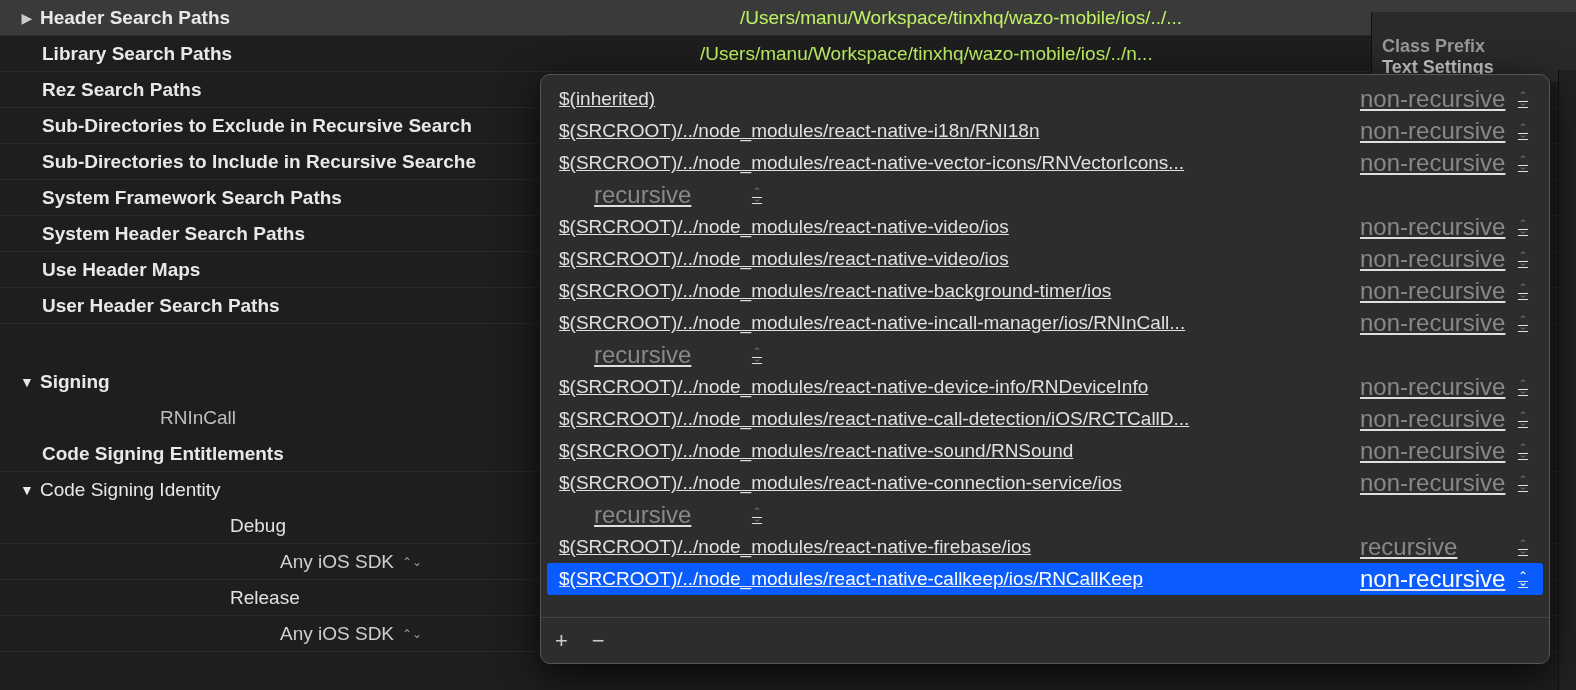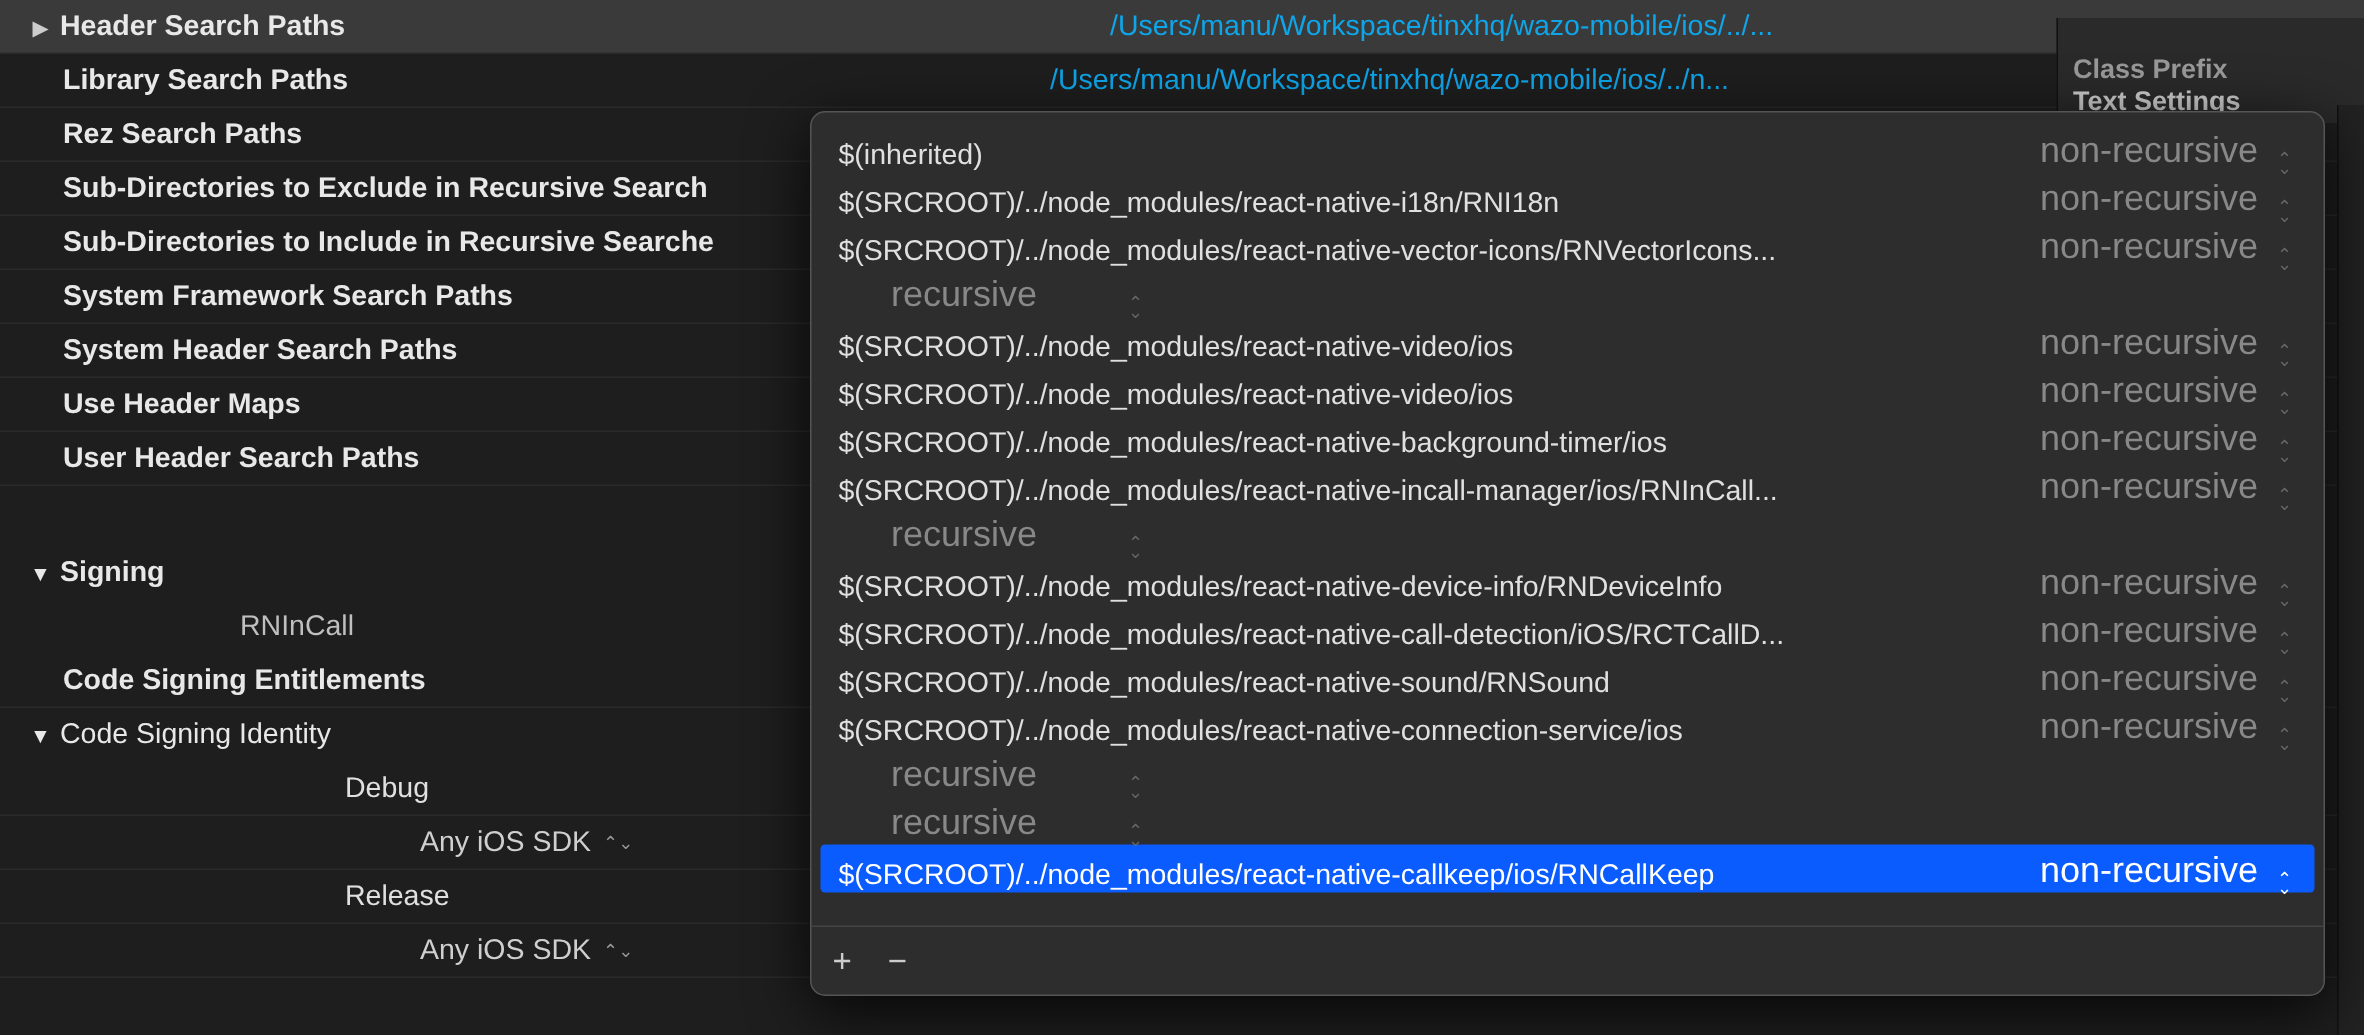--- a/index.html
+++ b/index.html
@@ -47,21 +47,21 @@
       color: #e8e8e8;
       white-space: nowrap;
       overflow: hidden;
       text-overflow: ellipsis;
     }
     .setting-row.with-arrow .label {
       padding-left: 0;
     }
     .setting-row .value-col {
       flex: 1;
-      color: #0ea5e9;
+      color: #bef264;
       white-space: nowrap;
       overflow: hidden;
       text-overflow: ellipsis;
       padding-right: 20px;
       font-weight: 500;
     }
     .section-gap {
       height: 40px;
     }
     .section-header {
@@ -156,25 +156,26 @@
       border-right: 10px solid transparent;
       border-bottom: 10px solid #2d2d2d;
     }
     .popover-list {
       flex: 1;
       overflow: hidden;
       padding: 8px 6px 0 6px;
     }
     .popover-row {
       display: flex;
-      align-items: flex-end;
+      align-items: center;
       height: 32px;
       padding: 0 12px;
       border-radius: 3px;
       font-size: 19px;
+      text-decoration: underline;
     }
     .popover-row .path {
       flex: 1;
       white-space: nowrap;
       overflow: hidden;
       text-overflow: ellipsis;
       color: #e0e0e0;
     }
     .popover-row .recursion {
       flex: 0 0 155px;
@@ -381,20 +382,21 @@
       <div class="popover-row">
         <div class="path">$(SRCROOT)/../node_modules/react-native-connection-service/ios</div>
         <div class="recursion">non-recursive</div>
         <div class="stepper">⌃<br>⌄</div>
       </div>
       <div class="popover-row">
         <div class="recursion">recursive</div>
         <div class="stepper">⌃<br>⌄</div>
       </div>
       <div class="popover-row">
+        <div class="path">$(SRCROOT)/../node_modules/react-native-firebase/ios</div>
         <div class="recursion">recursive</div>
         <div class="stepper">⌃<br>⌄</div>
       </div>
       <div class="popover-row selected">
         <div class="path">$(SRCROOT)/../node_modules/react-native-callkeep/ios/RNCallKeep</div>
         <div class="recursion">non-recursive</div>
         <div class="stepper">⌃<br>⌄</div>
       </div>
     </div>
   <div class="popover-footer">

